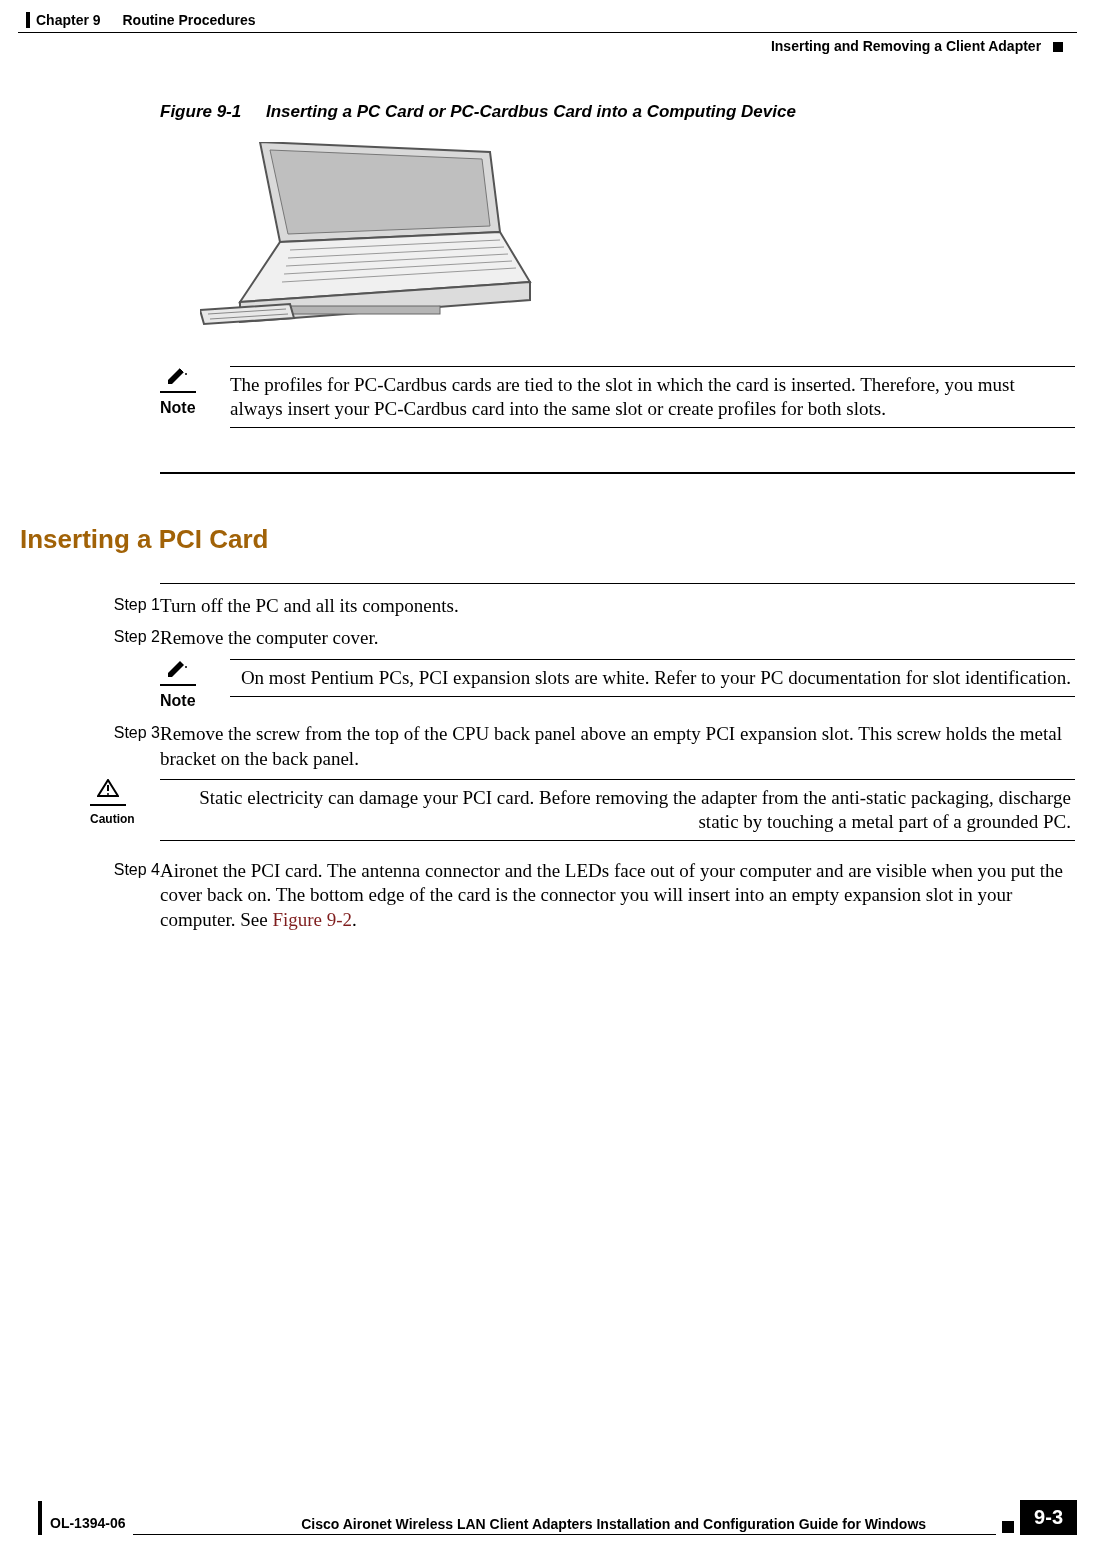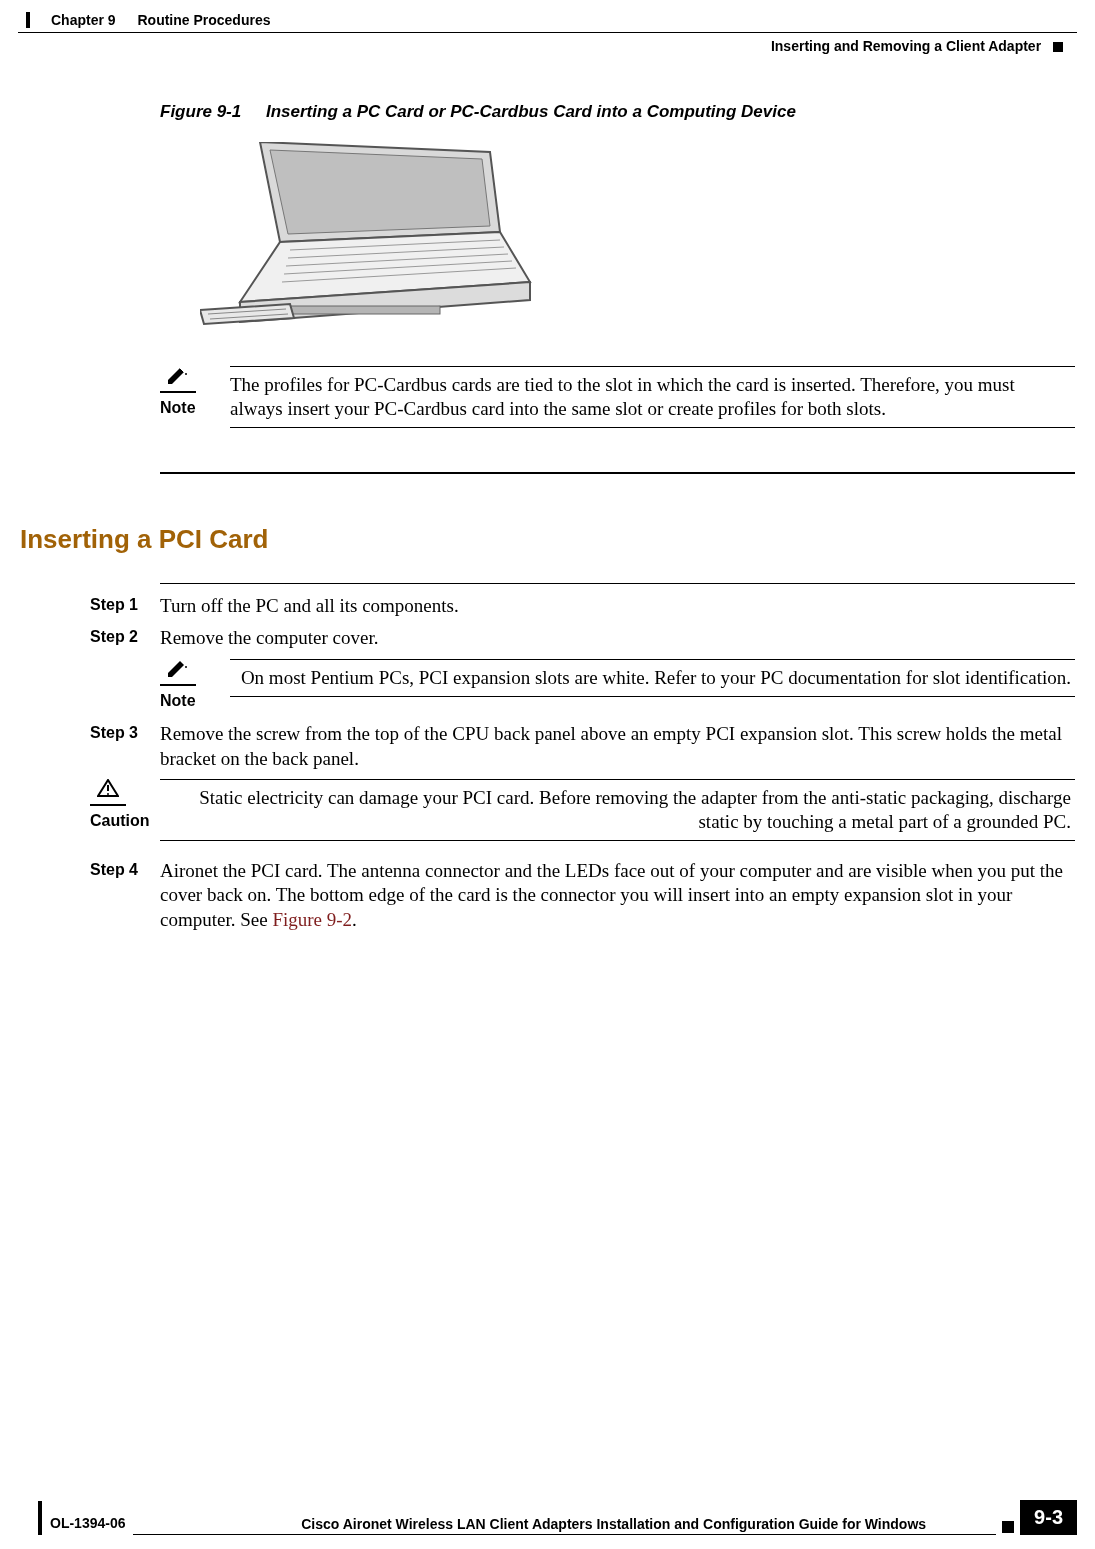--- a/index.html
+++ b/index.html
@@ -27,21 +27,21 @@
     .header-left {
       position: absolute;
       top: 12px;
       left: 26px;
       font-family: Arial, Helvetica, sans-serif;
       font-size: 14px;
     }
     .header-left .chap-left {
       display: inline-block;
       border-left: 4px solid #000;
-      padding-left: 21px;
+      padding-left: 6px;
       font-weight: bold;
     }
     .header-left .chap-title {
       font-weight: bold;
       margin-left: 18px;
     }
     .header-right {
       position: absolute;
       top: 38px;
       right: 32px;
@@ -150,23 +150,23 @@
       margin-bottom: 10px;
     }
     .step-row {
       display: flex;
       margin-left: 70px;
       margin-bottom: 8px;
     }
     .step-label {
       flex: 0 0 70px;
       font-family: Arial, Helvetica, sans-serif;
-      font-weight: bold;
+      font-weight: normal;
       font-size: 16px;
-      text-align: left;
+      text-align: right;
       padding-top: 2px;
     }
     .step-body {
       flex: 1;
       font-size: 19px;
       line-height: 1.3;
     }
     .inner-note {
       display: flex;
       margin-left: 140px;
@@ -209,21 +209,21 @@
       display: inline-block;
       border-bottom: 2px solid #000;
       width: 36px;
       text-align: center;
       padding-bottom: 2px;
       font-size: 18px;
     }
     .caution-left .caution-label {
       font-family: Arial, Helvetica, sans-serif;
       font-weight: bold;
-      font-size: 16px;
+      font-size: 12px;
       display: block;
       margin-top: 6px;
     }
     .link { color: #7f1d1d; }
     
     .footer {
       position: absolute;
       left: 18px;
       right: 18px;
       bottom: 14px;

